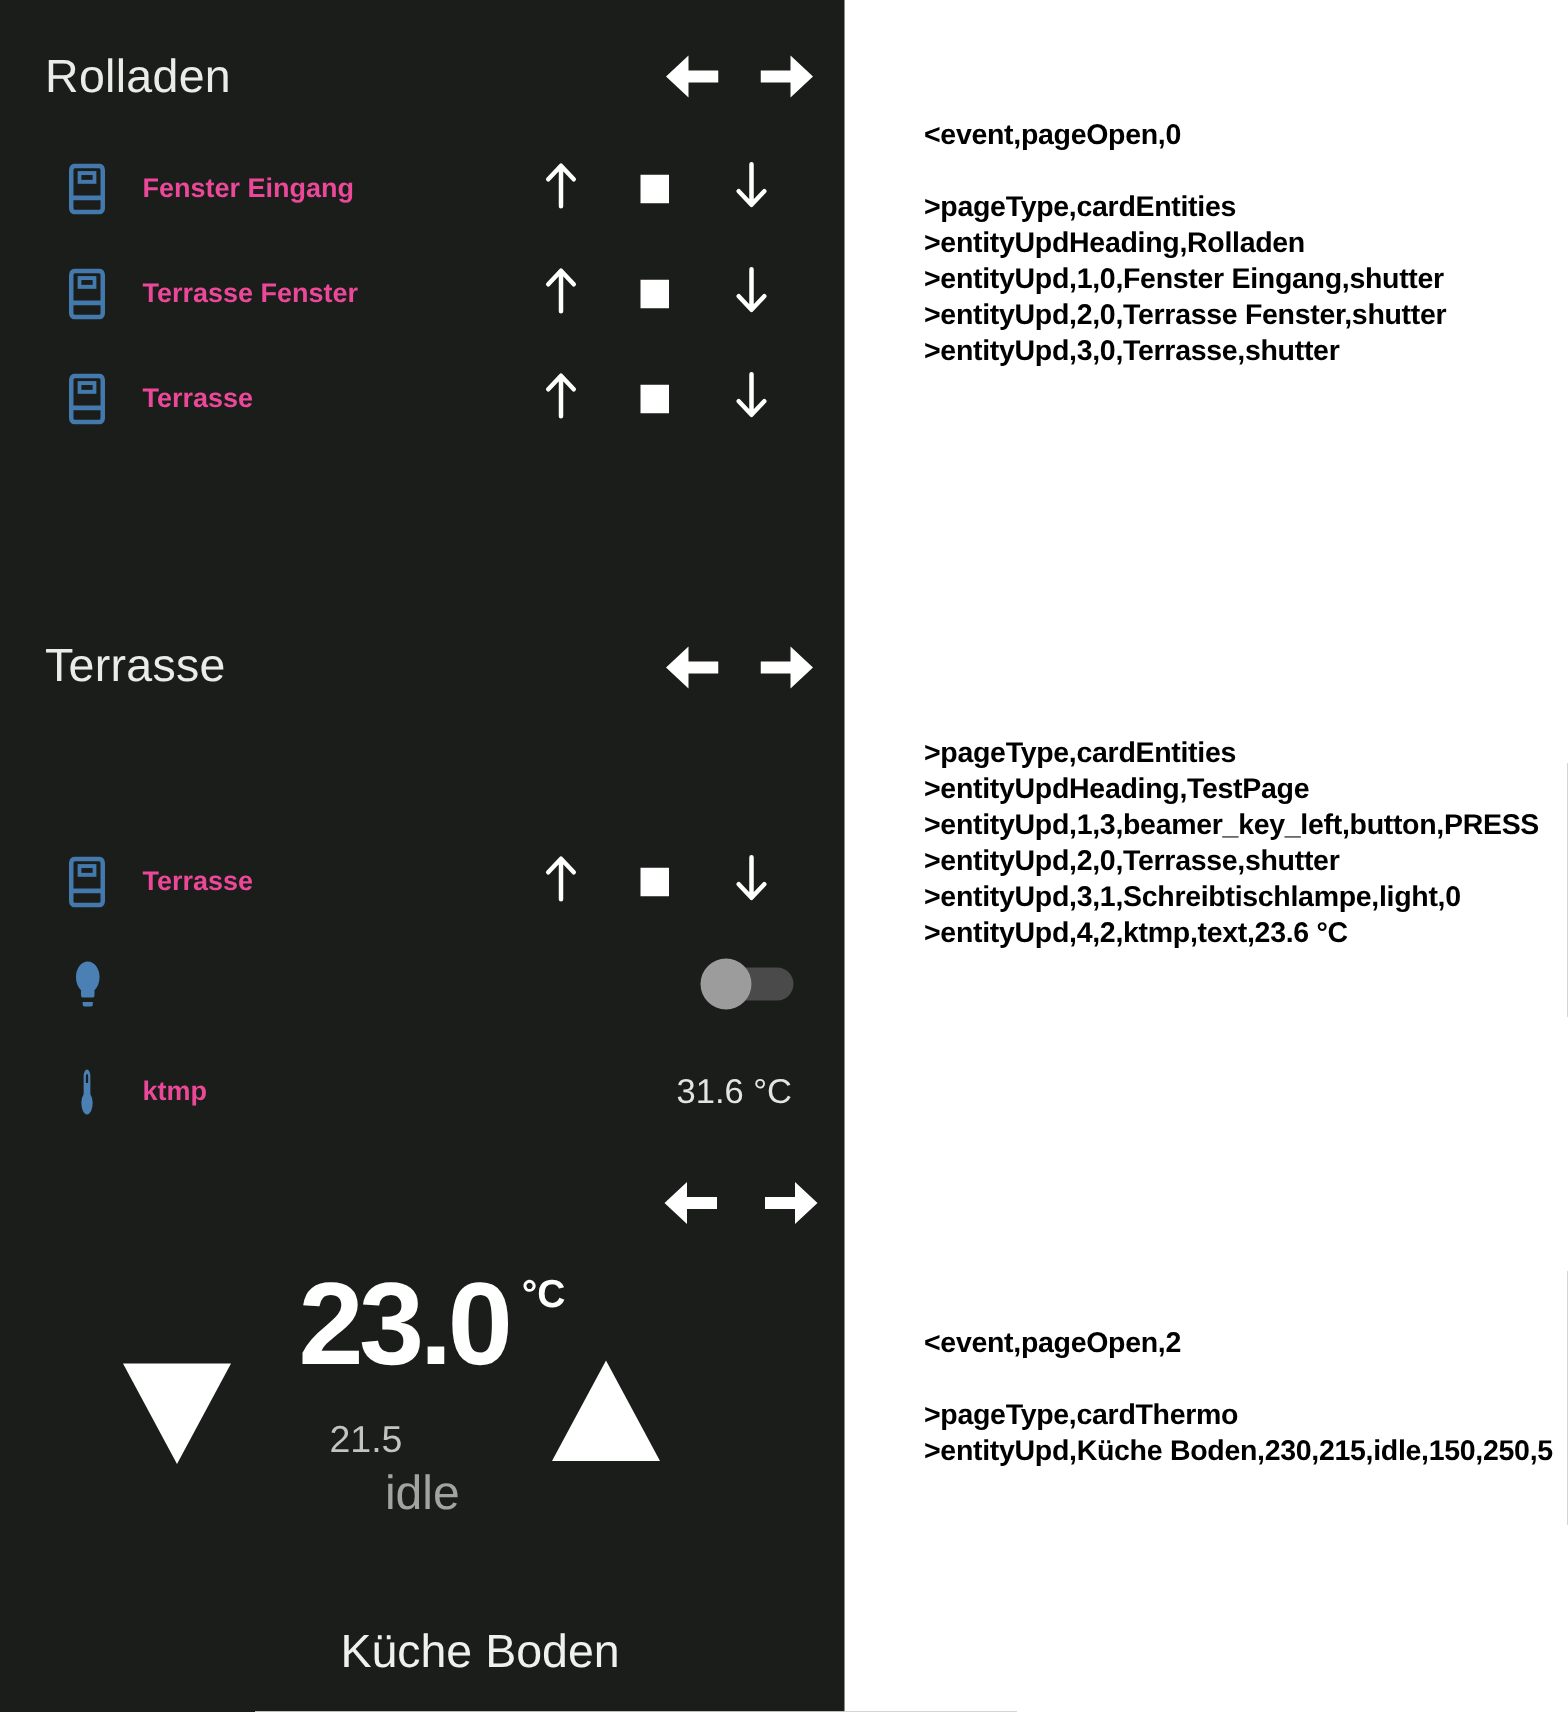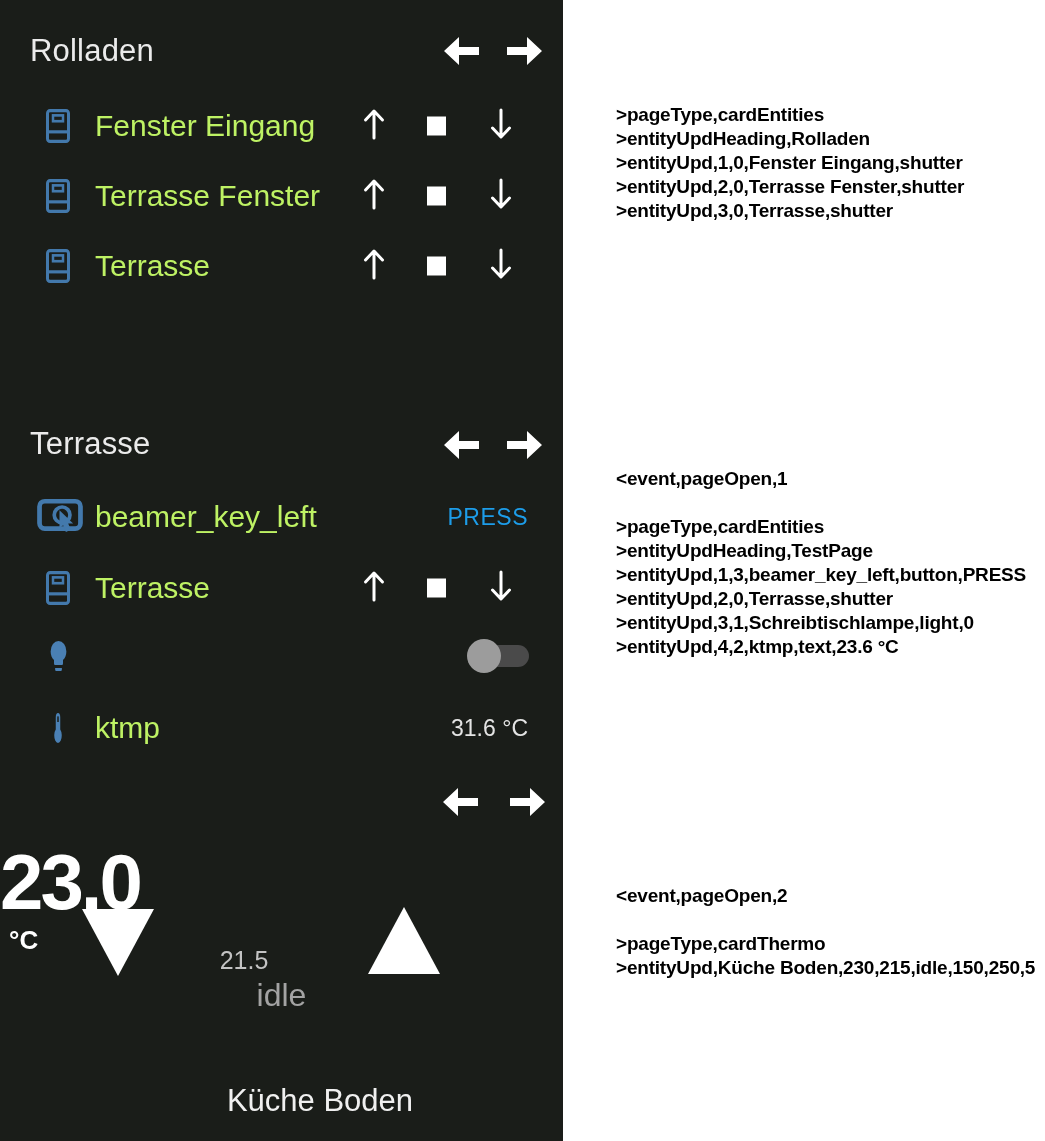--- a/index.html
+++ b/index.html
@@ -14,40 +14,40 @@
 
   .nav-arrow{position:absolute;width:36px;height:30px;cursor:pointer;}
 
   .entity-row{position:absolute;left:0;width:563px;height:40px;}
   .entity-icon{position:absolute;top:50%;transform:translateY(-50%);display:block;}
   .icon-shutter{left:46px;}
   .icon-gesture{left:36px;}
   .icon-bulb{left:45px;}
   .icon-thermo{left:49px;}
   .entity-label{position:absolute;left:95px;top:50%;transform:translateY(-50%);
-                font-size:30px;color:#bef264;white-space:nowrap;}
+                font-size:18px;color:#ec4899;white-space:nowrap;font-weight:bold;}
   .ctl{position:absolute;top:50%;transform:translateY(-50%);cursor:pointer;}
   .ctl-up{left:362px;}
   .ctl-stop{left:427px;}
   .ctl-down{left:489px;}
   .stop-square{display:block;width:19px;height:19px;background:#ffffff;}
   .entity-value{position:absolute;right:35px;top:50%;transform:translateY(-50%);
                 font-size:23px;color:#e4e4e4;white-space:nowrap;}
   .press-value{color:#1d9de9;font-weight:500;letter-spacing:.5px;}
 
   .toggle{position:absolute;right:34px;top:50%;transform:translateY(-50%);
           width:62px;height:36px;cursor:pointer;}
   .toggle-track{position:absolute;left:7px;top:7px;width:55px;height:22px;border-radius:11px;
                 background:#4a4a4a;}
   .toggle-knob{position:absolute;left:0;top:1px;width:34px;height:34px;border-radius:50%;
                background:#9c9c9c;}
 
   
   .thermo-temp{position:absolute;left:0;top:843px;width:576px;display:flex;
-               justify-content:center;align-items:flex-start;color:#ffffff;flex-direction:column;}
+               justify-content:center;align-items:flex-start;color:#ffffff;}
   .temp-value{font-size:78px;font-weight:700;line-height:1;letter-spacing:-3px;}
   .temp-unit{font-size:26px;font-weight:700;margin-left:9px;margin-top:4px;letter-spacing:0;}
   .thermo-target{position:absolute;left:0;top:946px;width:488px;text-align:center;
                  font-size:25px;color:#c3c3c3;}
   .thermo-state{position:absolute;left:0;top:977px;width:563px;text-align:center;
                 font-size:32px;color:#a3a3a3;}
   .thermo-name{position:absolute;left:0;top:1083px;width:640px;text-align:center;
                font-size:31px;color:#f0f0f0;}
   .tri{position:absolute;width:0;height:0;cursor:pointer;}
   .tri-down{left:82px;top:909px;border-left:36px solid transparent;
@@ -152,29 +152,20 @@
       <svg width="36" height="30" viewBox="0 0 36 30">
         <path d="M16 1 L1 15 L16 29 V19 H36 V11 H16 Z" fill="#ffffff"></path>
       </svg>
     </div>
     <div class="nav-arrow" style="left:507px;top:430px">
       <svg width="36" height="30" viewBox="0 0 36 30">
         <path d="M20 1 L35 15 L20 29 V19 H0 V11 H20 Z" fill="#ffffff"></path>
       </svg>
     </div>
 
-    <div class="entity-row" style="top:497px">
-      <svg class="entity-icon icon-gesture" width="48" height="42" viewBox="0 0 44 40">
-        <rect x="2.5" y="5" width="39" height="26" rx="5" fill="none" stroke="#4379ac" stroke-width="4.5"></rect>
-        <circle cx="24" cy="18" r="7.5" fill="none" stroke="#4379ac" stroke-width="3.5"></circle>
-        <path d="M21.5 13.5 V30.5 L25 27.8 L27.6 34.2 L32.4 32.2 L29.8 26.2 H34.5 Z" fill="#4379ac"></path>
-      </svg>
-      <span class="entity-label">beamer_key_left</span>
-      <span class="entity-value press-value">PRESS</span>
-    </div>
 
     <div class="entity-row" style="top:568px">
       <svg class="entity-icon icon-shutter" width="24" height="34" viewBox="0 0 24 32" preserveAspectRatio="none">
         <rect x="1.5" y="1.5" width="21" height="29" rx="2.5" fill="none" stroke="#4379ac" stroke-width="3"></rect>
         <rect x="7" y="6" width="10" height="5.5" fill="none" stroke="#4379ac" stroke-width="2.5"></rect>
         <line x1="2" y1="21.5" x2="22" y2="21.5" stroke="#4379ac" stroke-width="3"></line>
       </svg>
       <span class="entity-label">Terrasse</span>
       <span class="ctl ctl-up">
         <svg width="24" height="34" viewBox="0 0 24 34">
@@ -227,31 +218,31 @@
 
     <div class="tri tri-down"></div>
     <div class="tri tri-up"></div>
 
     <div class="thermo-target">21.5</div>
     <div class="thermo-state">idle</div>
     <div class="thermo-name">Küche Boden</div>
   </div>
 
   <div class="log-block" style="top:79px">
+    <div class="log-event">&lt;event,pageOpen,0</div>
     <div class="log-lines">
       <div class="log-line">&gt;pageType,cardEntities</div>
       <div class="log-line">&gt;entityUpdHeading,Rolladen</div>
       <div class="log-line">&gt;entityUpd,1,0,Fenster Eingang,shutter</div>
       <div class="log-line">&gt;entityUpd,2,0,Terrasse Fenster,shutter</div>
       <div class="log-line">&gt;entityUpd,3,0,Terrasse,shutter</div>
     </div>
   </div>
 
   <div class="log-block" style="top:467px">
-    <div class="log-event">&lt;event,pageOpen,1</div>
     <div class="log-lines">
       <div class="log-line">&gt;pageType,cardEntities</div>
       <div class="log-line">&gt;entityUpdHeading,TestPage</div>
       <div class="log-line">&gt;entityUpd,1,3,beamer_key_left,button,PRESS</div>
       <div class="log-line">&gt;entityUpd,2,0,Terrasse,shutter</div>
       <div class="log-line">&gt;entityUpd,3,1,Schreibtischlampe,light,0</div>
       <div class="log-line">&gt;entityUpd,4,2,ktmp,text,23.6 °C</div>
     </div>
   </div>
 

